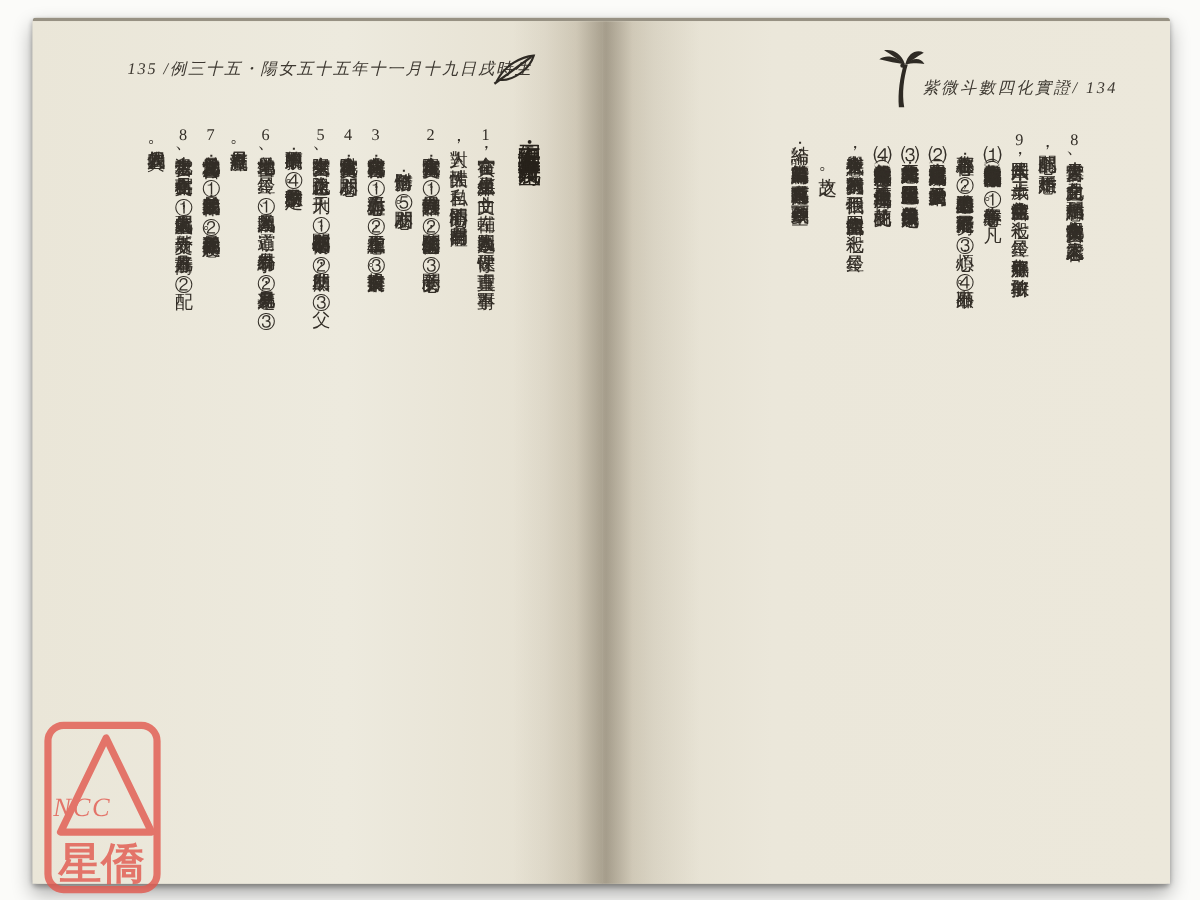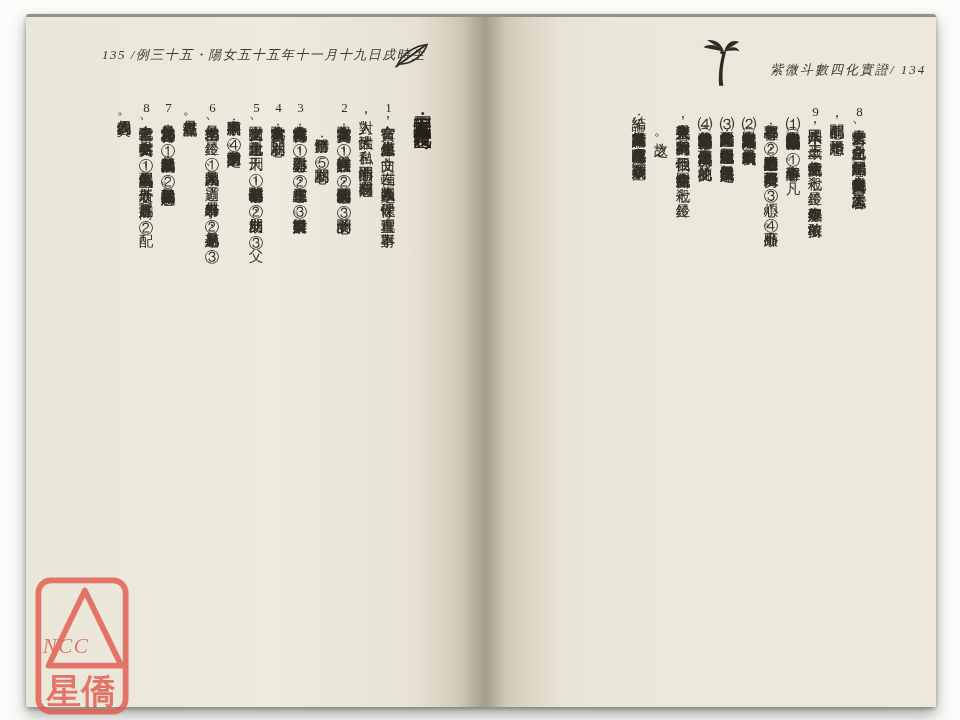--- a/index.html
+++ b/index.html
@@ -25,21 +25,21 @@
         background:repeating-linear-gradient(0deg,transparent 0 24px,#6d675b 24px 26px),
                    repeating-linear-gradient(90deg,transparent 0 38px,#6d675b 38px 40px);}
   .ghost-left{left:60px;top:370px;width:310px;height:300px;opacity:.05;filter:blur(2px);
         background:repeating-linear-gradient(90deg,transparent 0 20px,#5f594e 20px 23px);}
   .ghost-smudge{left:492px;top:18px;width:90px;height:66px;filter:blur(2px);
         background:radial-gradient(ellipse,rgba(110,100,88,.28),transparent 70%);}
   
   .runhead{position:absolute;font-size:13px;font-style:italic;color:#3d3831;
         letter-spacing:1.5px;white-space:nowrap;}
   .runhead-left{left:76px;top:29px;}
-  .runhead-right{left:744px;top:44px;letter-spacing:2px;}
+  .runhead-right{left:712px;top:44px;letter-spacing:2px;}
   .hicon{position:absolute;color:#2e2a24;}
   .leaf{left:368px;top:24px;width:36px;height:27px;}
   .palm{left:676px;top:20px;width:38px;height:52px;}
   
   .vtext{position:absolute;writing-mode:vertical-rl;text-orientation:mixed;
         color:#332e27;}
   .vtext p{margin:0;line-height:22px;font-size:14.5px;letter-spacing:.2px;}
   .vtext p.vtitle{font-size:18.5px;line-height:32px;letter-spacing:.8px;
         color:#27221b;margin-block-end:7px;}
   .vtext p.cont{text-indent:8px;}

